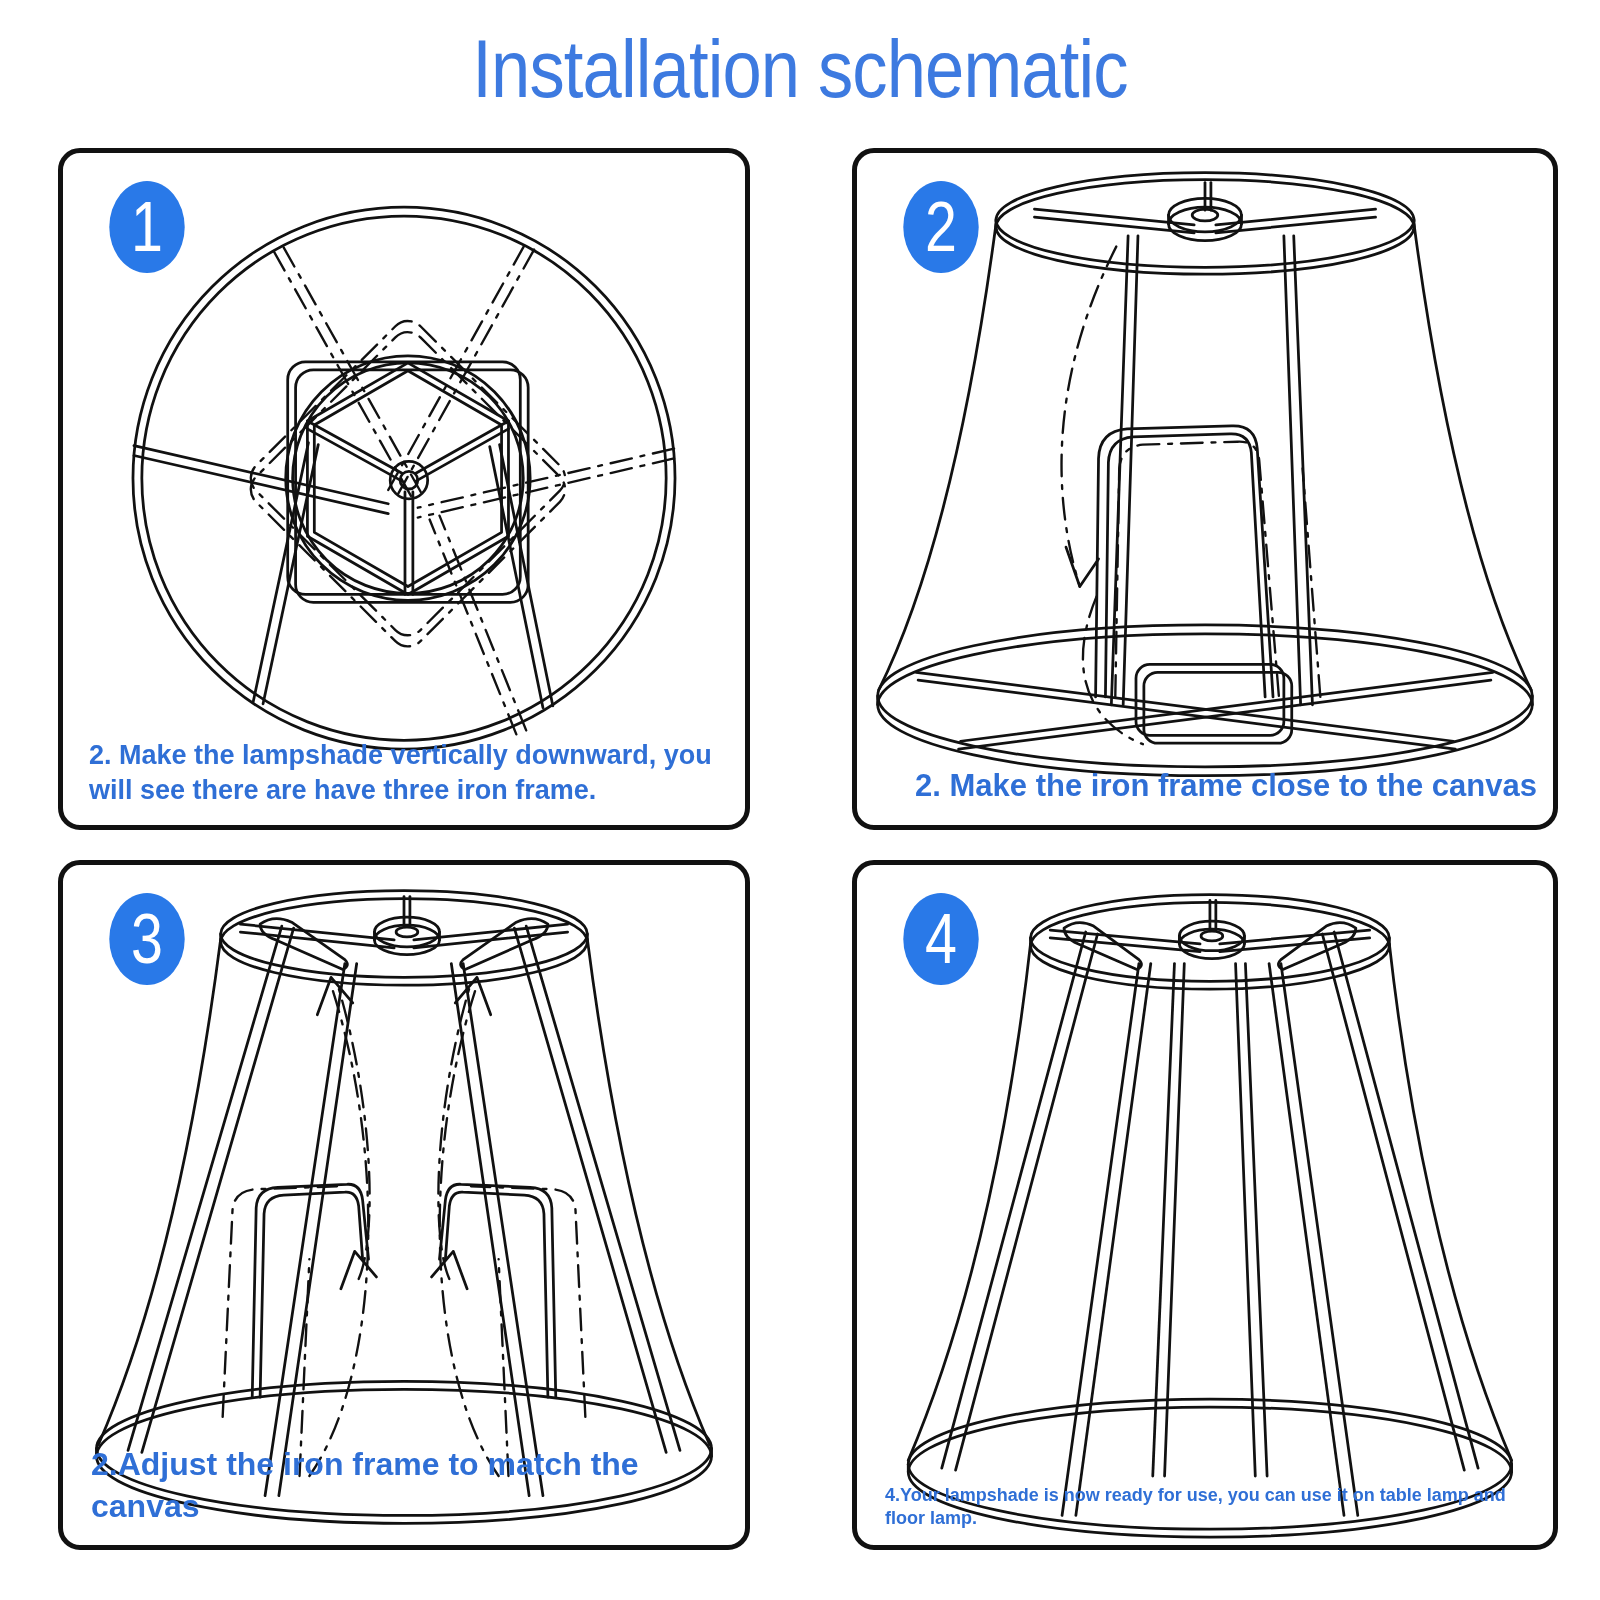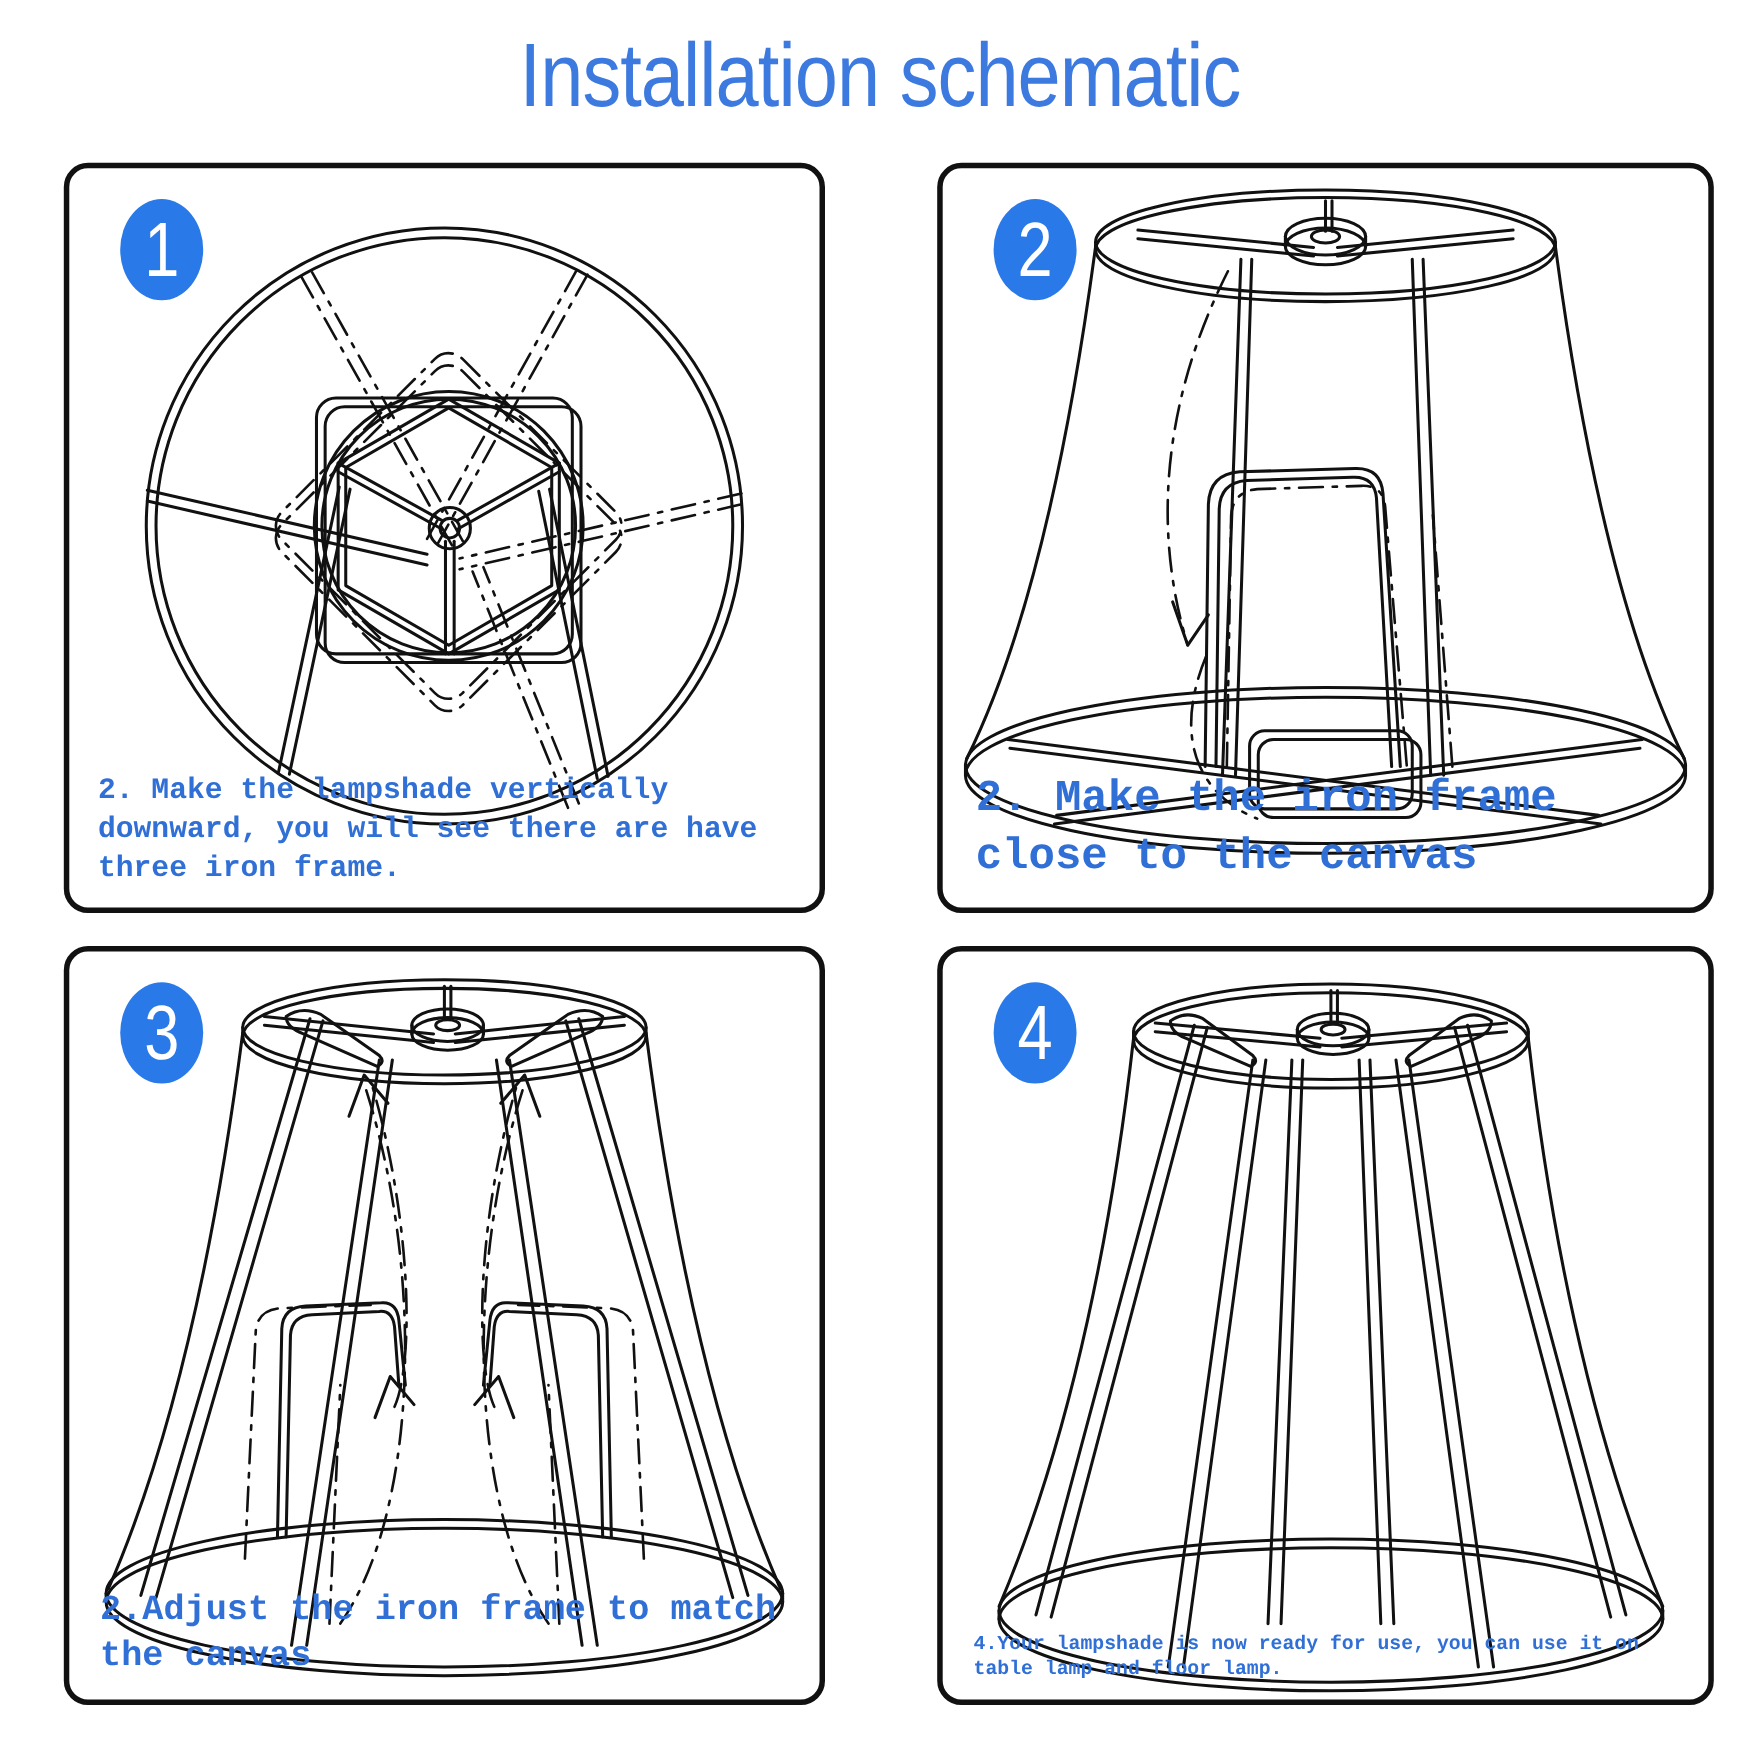--- a/index.html
+++ b/index.html
@@ -85,27 +85,27 @@
     z-index: 5;
   }
 
   
   .caption {
     position: absolute;
     left: 26px;
     right: 16px;
     bottom: 14px;
     color: #2f6fd6;
-    font-family: Liberation Mono, monospace;
+    font-family: Liberation Sans, sans-serif;
     font-weight: bold;
     line-height: 1.32;
     z-index: 4;
   }
   #caption-1 { font-size: 27px; bottom: 16px; }
-  #caption-2 { font-size: 40px; bottom: 18px; left: 30px; }
+  #caption-2 { font-size: 31px; bottom: 18px; left: 30px; text-align: right; }
   #caption-3 { font-size: 32px; bottom: 18px; left: 28px; }
   #caption-4 { font-size: 18px; bottom: 14px; left: 28px; }
 
   .ln { stroke: #111111; fill: none; stroke-linecap: round; stroke-linejoin: round; }
   .thin { stroke-width: 2.4; }
   .thin2 { stroke-width: 2.8; }
   .dashdot { stroke-dasharray: 22 9 4 9; }
 </style>
 </head>
 <body>

